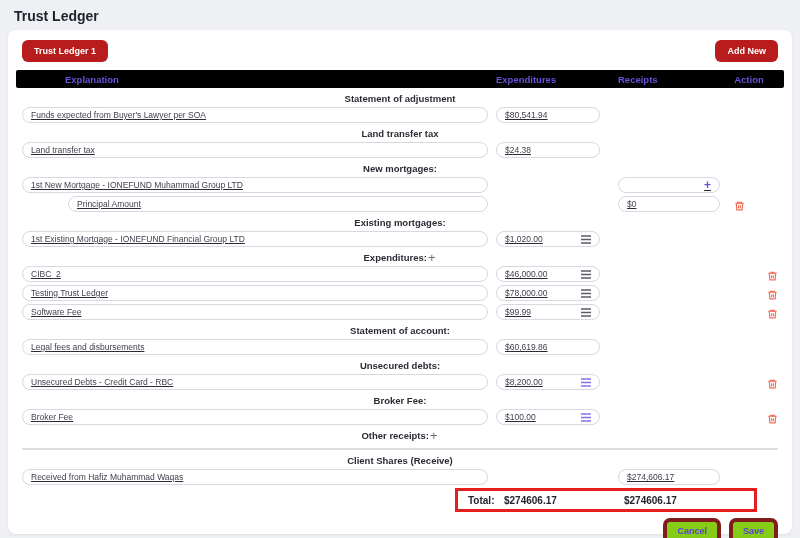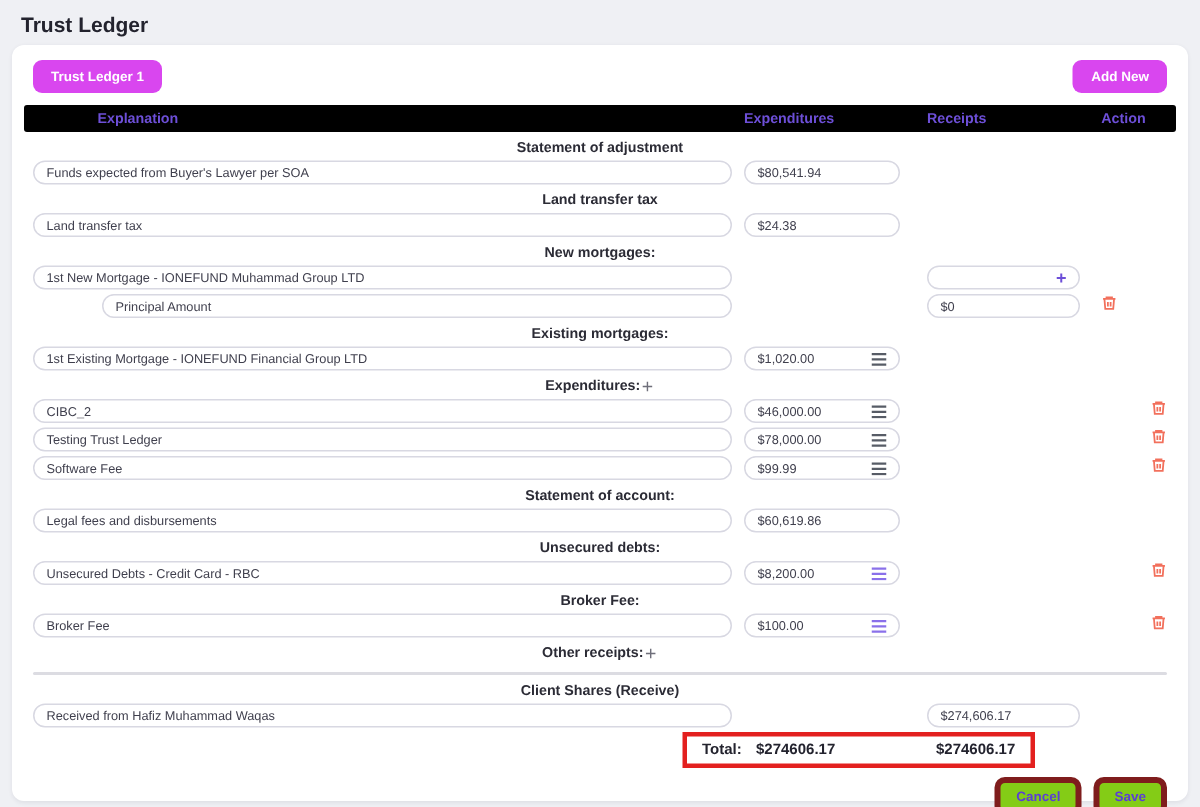--- a/index.html
+++ b/index.html
@@ -17,38 +17,38 @@
   .card {
     background: #ffffff;
     margin: 0 8px;
     border-radius: 8px;
     box-shadow: 0 1px 3px rgba(40,40,60,.08);
     padding: 6px 8px 8px 8px;
     height: 504px;
   }
   .toolbar { display: flex; justify-content: space-between; align-items: center; padding: 4px 6px 8px 6px; }
   .btn-solid {
-    background: #d946ef; color: #fff; font-weight: bold; font-size: 9px;
+    background: #b91c1c; color: #fff; font-weight: bold; font-size: 9px;
     border: none; border-radius: 6px; padding: 6px 12px; cursor: pointer;
     font-family: "Liberation Sans", sans-serif;
   }
   .hdr-row {
     background: #000000; height: 18px; display: flex; align-items: center;
     font-size: 9.5px; font-weight: bold; color: #6d4fd8;
     padding: 0 6px; border-radius: 2px;
   }
   .hdr-exp { width: 466px; padding-left: 43px; }
   .hdr-expd { width: 104px; margin-left: 8px; }
   .hdr-rec { width: 102px; margin-left: 18px; }
   .hdr-act { flex: 1; text-align: center; }
   .body-rows { padding: 0 6px; }
   .label-row { display: flex; align-items: center; justify-content: center; margin-top: 4px; height: 13px; }
   .section-label { font-size: 9.5px; font-weight: bold; color: #2b2b35; }
   .plus-action { color: #6f6f7a; font-size: 13px; line-height: 13px; cursor: pointer; padding: 0 1px; }
-  .row { display: flex; align-items: flex-start; margin: 2px 0 3px 0; }
+  .row { display: flex; align-items: flex-end; margin: 2px 0 3px 0; text-decoration: underline; }
   .cell-exp { width: 466px; }
   .cell-exp.indent { width: 420px; margin-left: 46px; }
   .cell-expd { width: 104px; margin-left: 8px; }
   .cell-rec { width: 102px; margin-left: 18px; }
   .cell-act { flex: 1; display: flex; align-items: center; }
   .cell-act.near { justify-content: flex-start; padding-left: 14px; }
   .cell-act.end { justify-content: flex-end; }
   .field {
     height: 16px; width: 100%; border: 1px solid #d8d8e2; border-radius: 9px;
     background: #fff; display: flex; align-items: center; padding: 0 8px;
@@ -56,21 +56,21 @@
   }
   .field .val { flex: 1; white-space: nowrap; overflow: hidden; }
   .list-icon { display: flex; align-items: center; cursor: pointer; }
   .list-icon.gray { color: #575c66; }
   .list-icon.purple { color: #8a70ea; }
   .plus-inline { color: #6d4fd8; font-size: 12px; font-weight: bold; cursor: pointer; }
   .trash-icon { color: #f2705c; display: flex; align-items: center; cursor: pointer; }
   .divider { height: 2px; background: #dcdce2; margin: 6px 0 3px 0; border-radius: 1px; }
   .total-wrap { padding: 0 6px; margin-top: 3px; }
   .total-box {
-    margin-left: 433px; width: 235px; height: 24px;
+    margin-left: 433px; width: 302px; height: 24px;
     border: 3px solid #e3201f; position: relative;
     font-size: 10px; font-weight: bold; color: #23232e;
   }
   .total-box span { position: absolute; top: 50%; transform: translateY(-50%); white-space: nowrap; }
   .t-label { left: 10px; }
   .t-exp { left: 46px; }
   .t-rec { left: 166px; }
   .footer { display: flex; justify-content: flex-end; gap: 8px; padding: 6px 6px 0 0; }
   .btn-outline {
     background: #84cc16; color: #5b3fd4; font-weight: bold; font-size: 9px;

